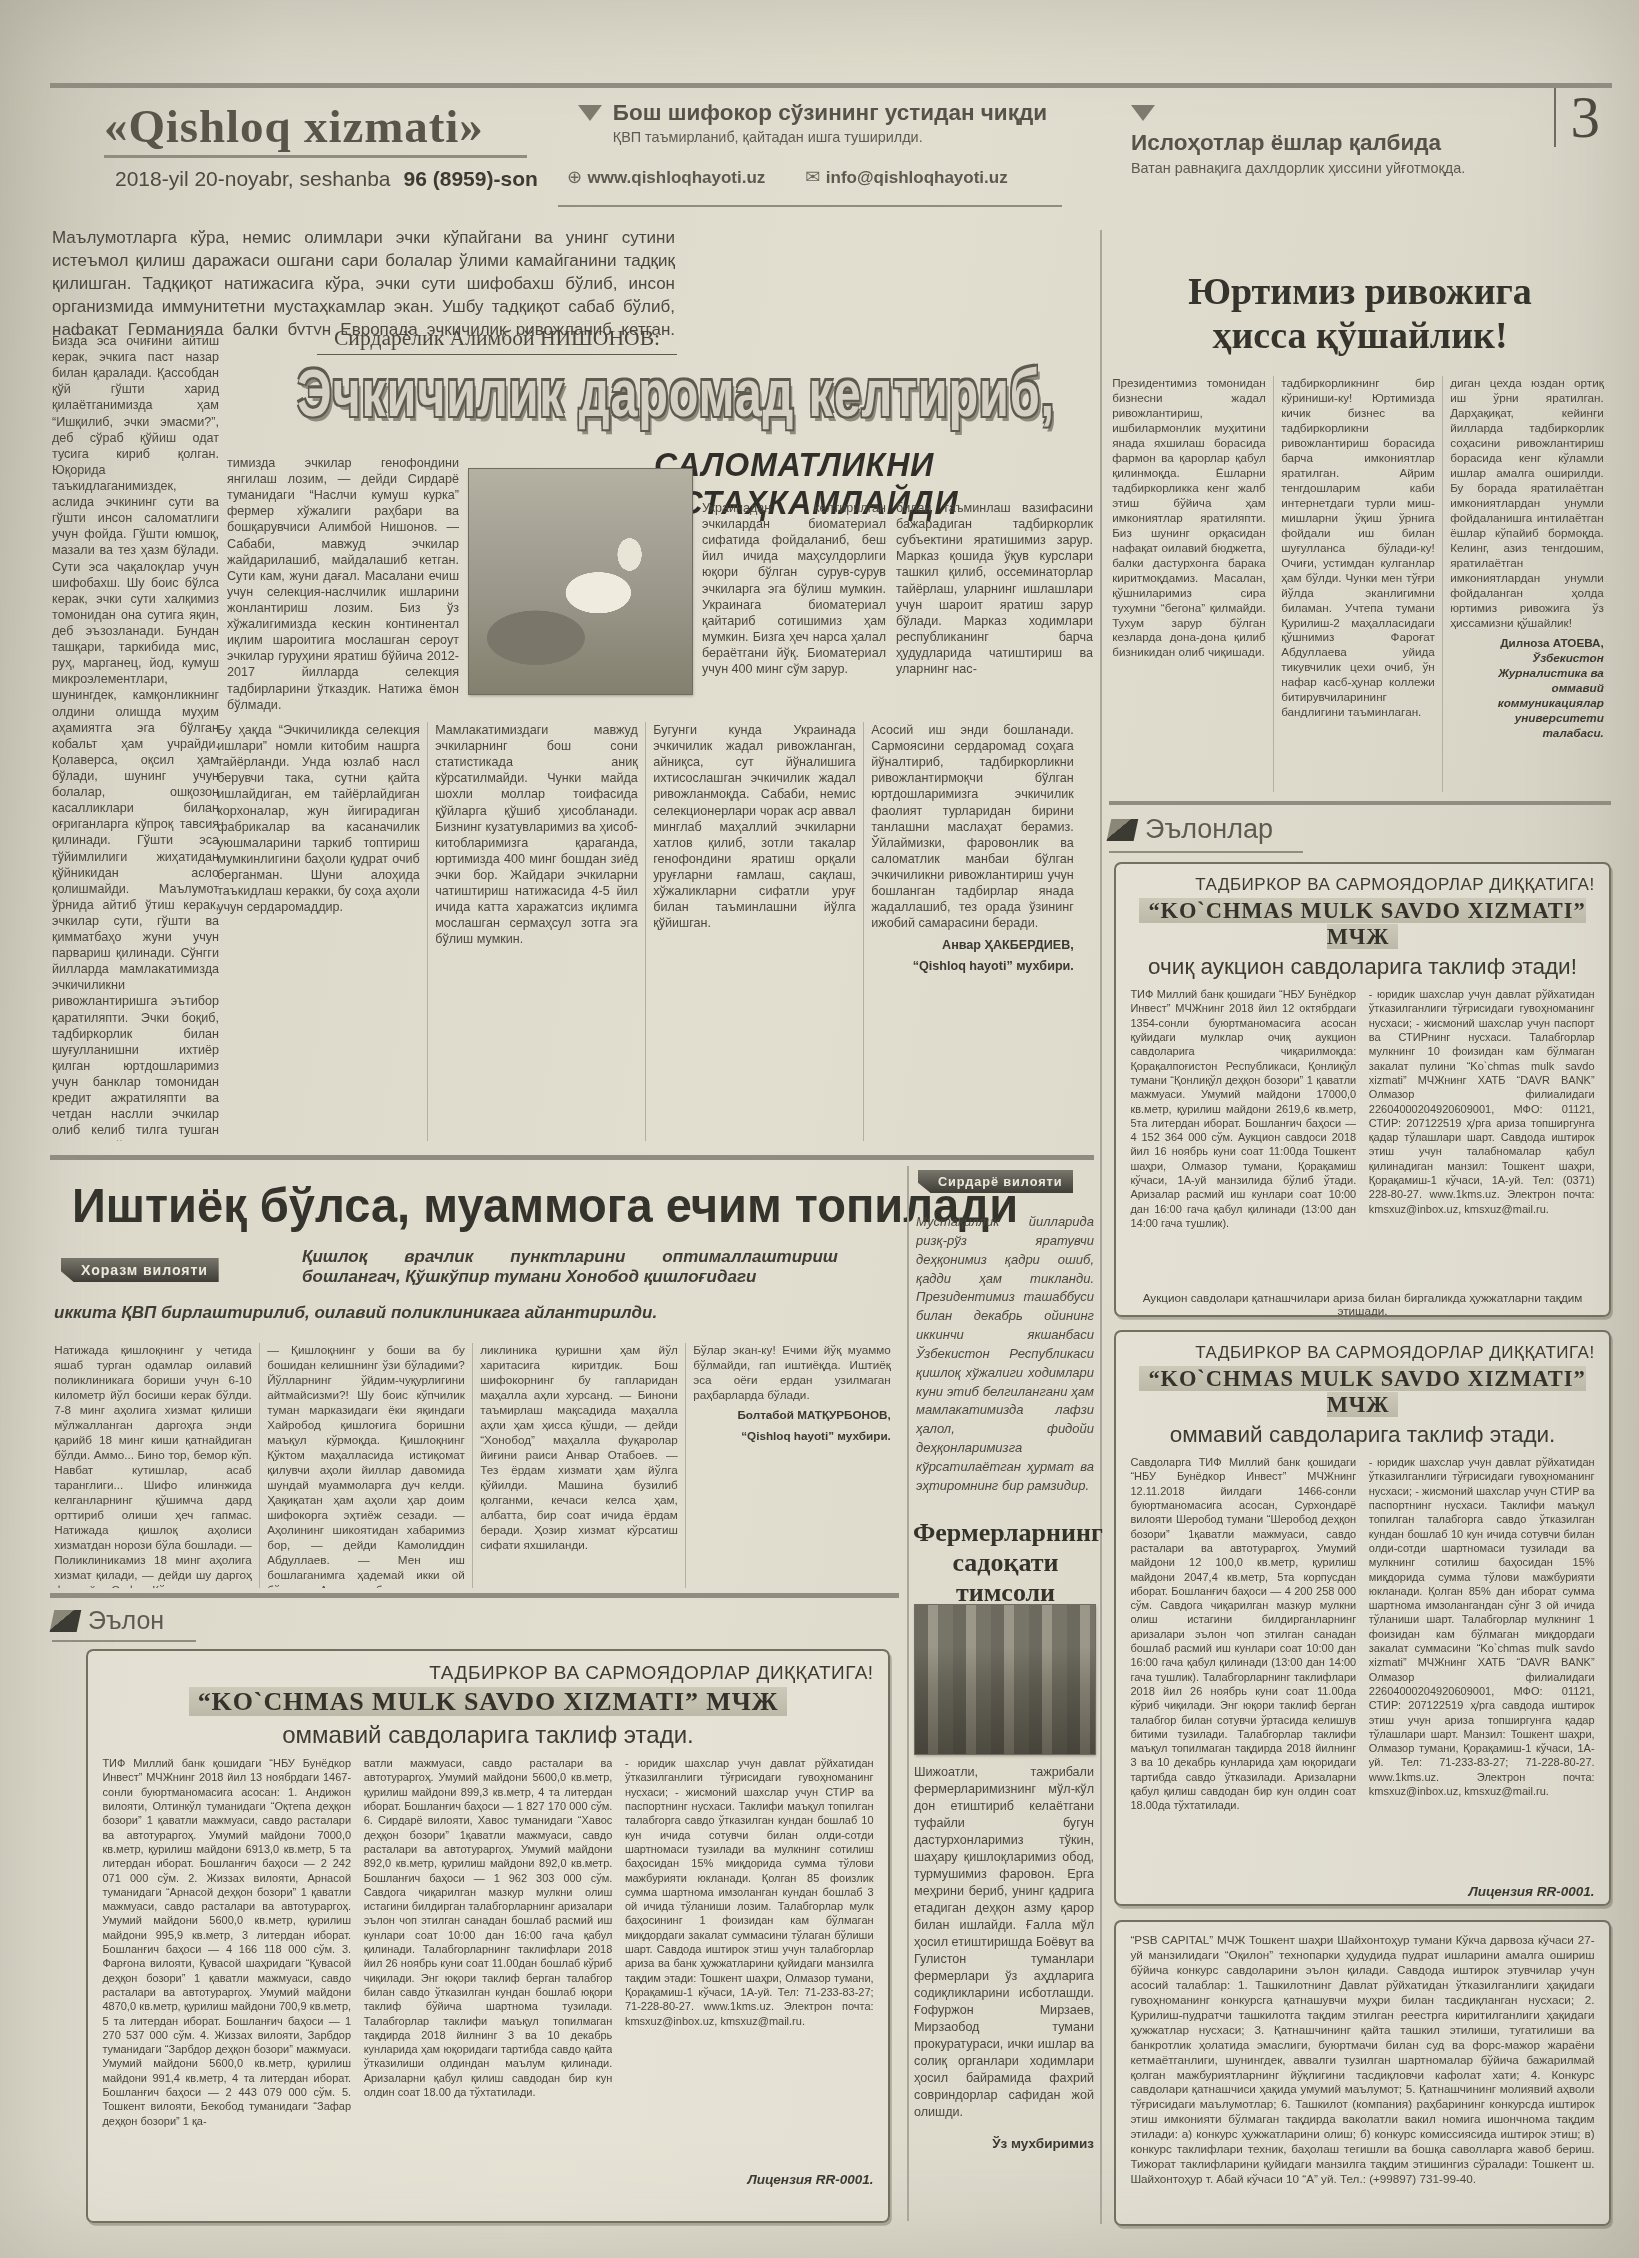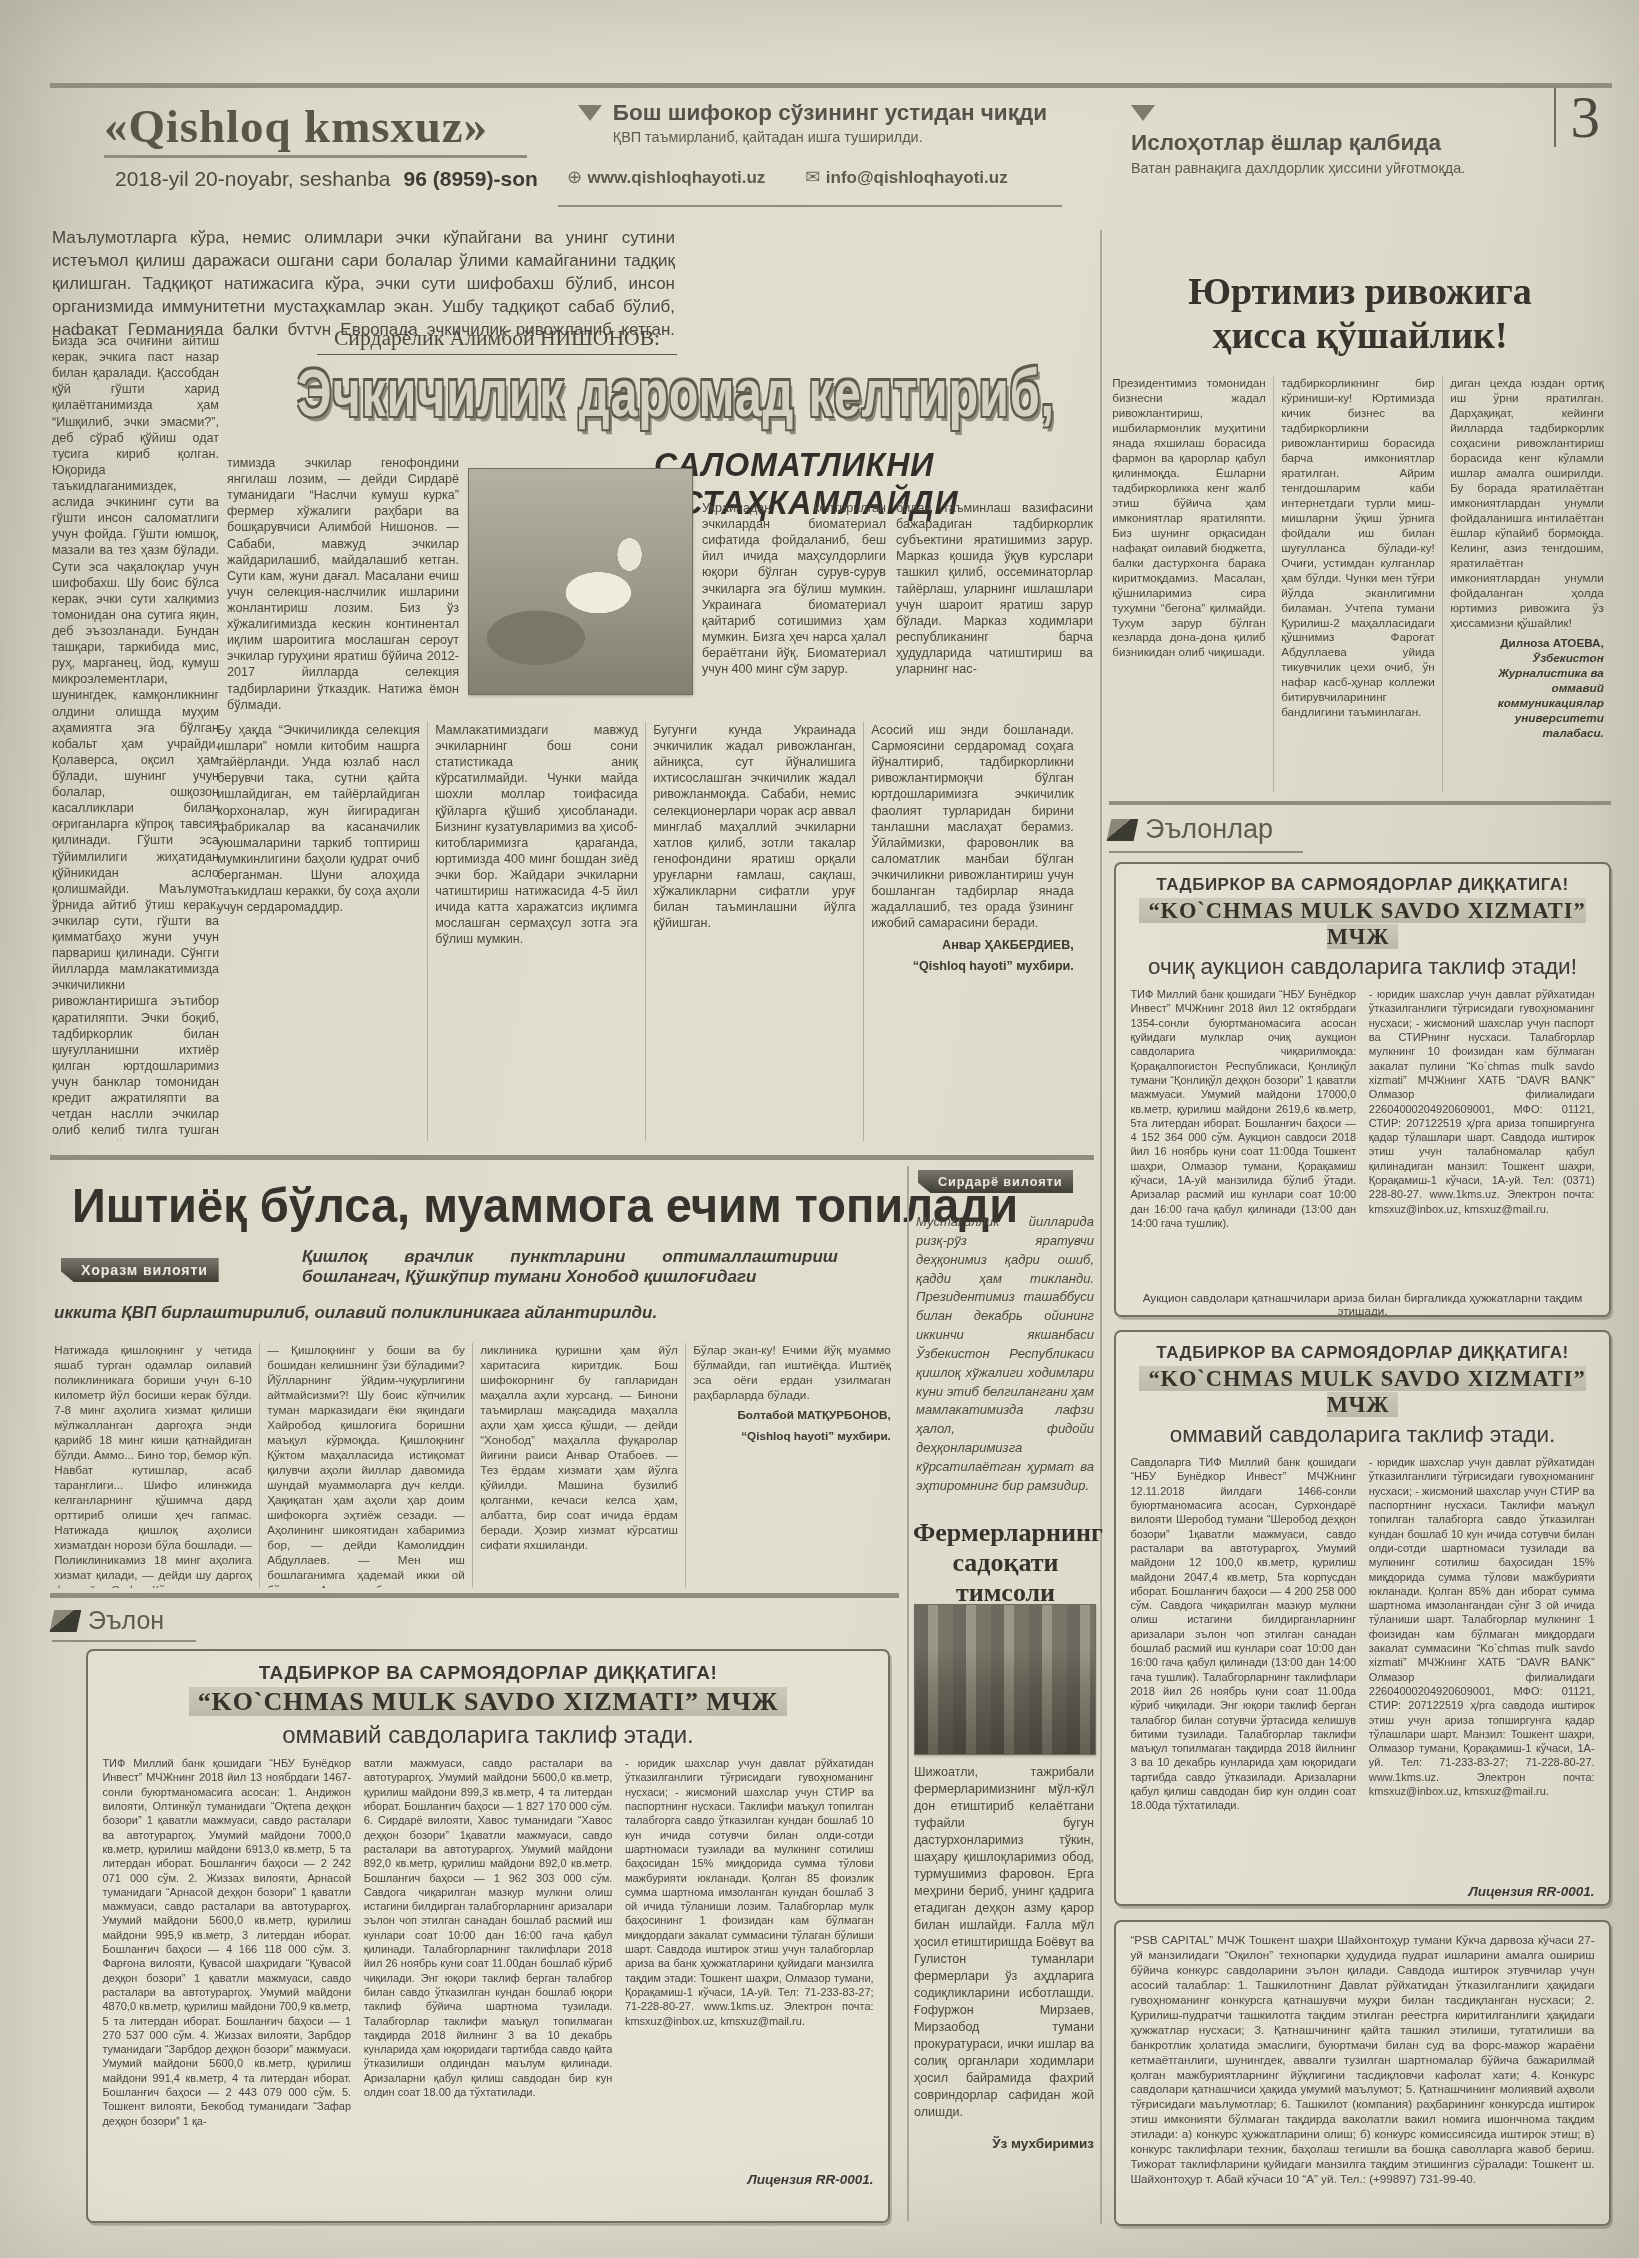--- a/index.html
+++ b/index.html
@@ -39,39 +39,39 @@
   .badge small{font-weight:bold;letter-spacing:0.9px;}
   .colwrap{display:flex;}
   .colwrap>div{flex:1;padding:0 7.2px;}
   .colwrap>div+div{border-left:0.9px solid #b3afa2;}
   .sig{font-weight:bold;text-align:right;margin-top:5.4px;color:#3b3a32;}
   .sig-role{font-style:italic;font-weight:bold;text-align:right;color:#3b3a32;}
   .sec-label{display:flex;align-items:center;gap:9px;font-size:27px;color:#5e5c51;}
   .sec-ico{width:27px;height:21.6px;background:linear-gradient(135deg,#8a8778 0 40%,#3c3b33 41% 100%);transform:skewX(-12deg);}
   .adbox{border:2.7px solid #73705f;border-radius:7.2px;background:rgba(236,233,222,.45);
     box-shadow:1.8px 2.7px 0 rgba(86,82,68,.35);padding:10.8px 14.4px;box-sizing:border-box;overflow:hidden;}
-  .ad-att{text-align:center;font-size:17px;color:#3d3c34;letter-spacing:0.5px;font-weight:bold;}
+  .ad-att{text-align:right;font-size:17px;color:#3d3c34;letter-spacing:0.5px;}
   .ad-co{text-align:center;margin:3.6px 0;}
   .ad-co span{font-family:"Liberation Serif",serif;font-weight:bold;font-size:22.5px;letter-spacing:0.9px;color:#33322b;background:linear-gradient(180deg,#cdc9b8,#bdb9a8);padding:0 9px;}
   .ad-sub{text-align:center;font-size:22.5px;color:#3d3c34;margin-bottom:7.2px;}
   .ad-body{display:flex;gap:12.6px;overflow:hidden;}
   .ad-body>div{flex:1;font-size:11px;line-height:1.3;text-align:justify;color:#47453d;overflow:hidden;}
   .ad-lic{font-style:italic;font-weight:bold;text-align:right;font-size:13.5px;color:#3b3a32;margin-top:5.4px;}
   .ad-foot{text-align:center;font-size:11.7px;margin-top:7.2px;color:#45443c;}
   .ital{font-style:italic;}
   .vline{background:#aaa79a;width:1.8px;}
 </style>
 </head>
 <body>
 
 <div class="page">
 
   <div class="a rule" style="left:50px;top:83px;width:1562px;height:4.5px;"></div>
 
-  <div class="a masthead" style="left:104px;top:99px;">«Qishloq kmsxuz»</div>
+  <div class="a masthead" style="left:104px;top:99px;">«Qishloq xizmati»</div>
   <div class="a rule" style="left:104px;top:155px;width:423px;height:2.7px;"></div>
   <div class="a dateline" style="left:115px;top:167px;">
     <span>2018-yil 20-noyabr, seshanba</span>
     <b style="margin-left:7.2px;">96 (8959)-son</b>
   </div>
 
   <div class="a" style="left:567px;top:166px;display:flex;gap:40px;align-items:center;">
     <span><span class="hdr-ico">⊕</span><span class="hdr-link">www.qishloqhayoti.uz</span></span>
     <span><span class="hdr-ico">✉</span><span class="hdr-link">info@qishloqhayoti.uz</span></span>
   </div>

